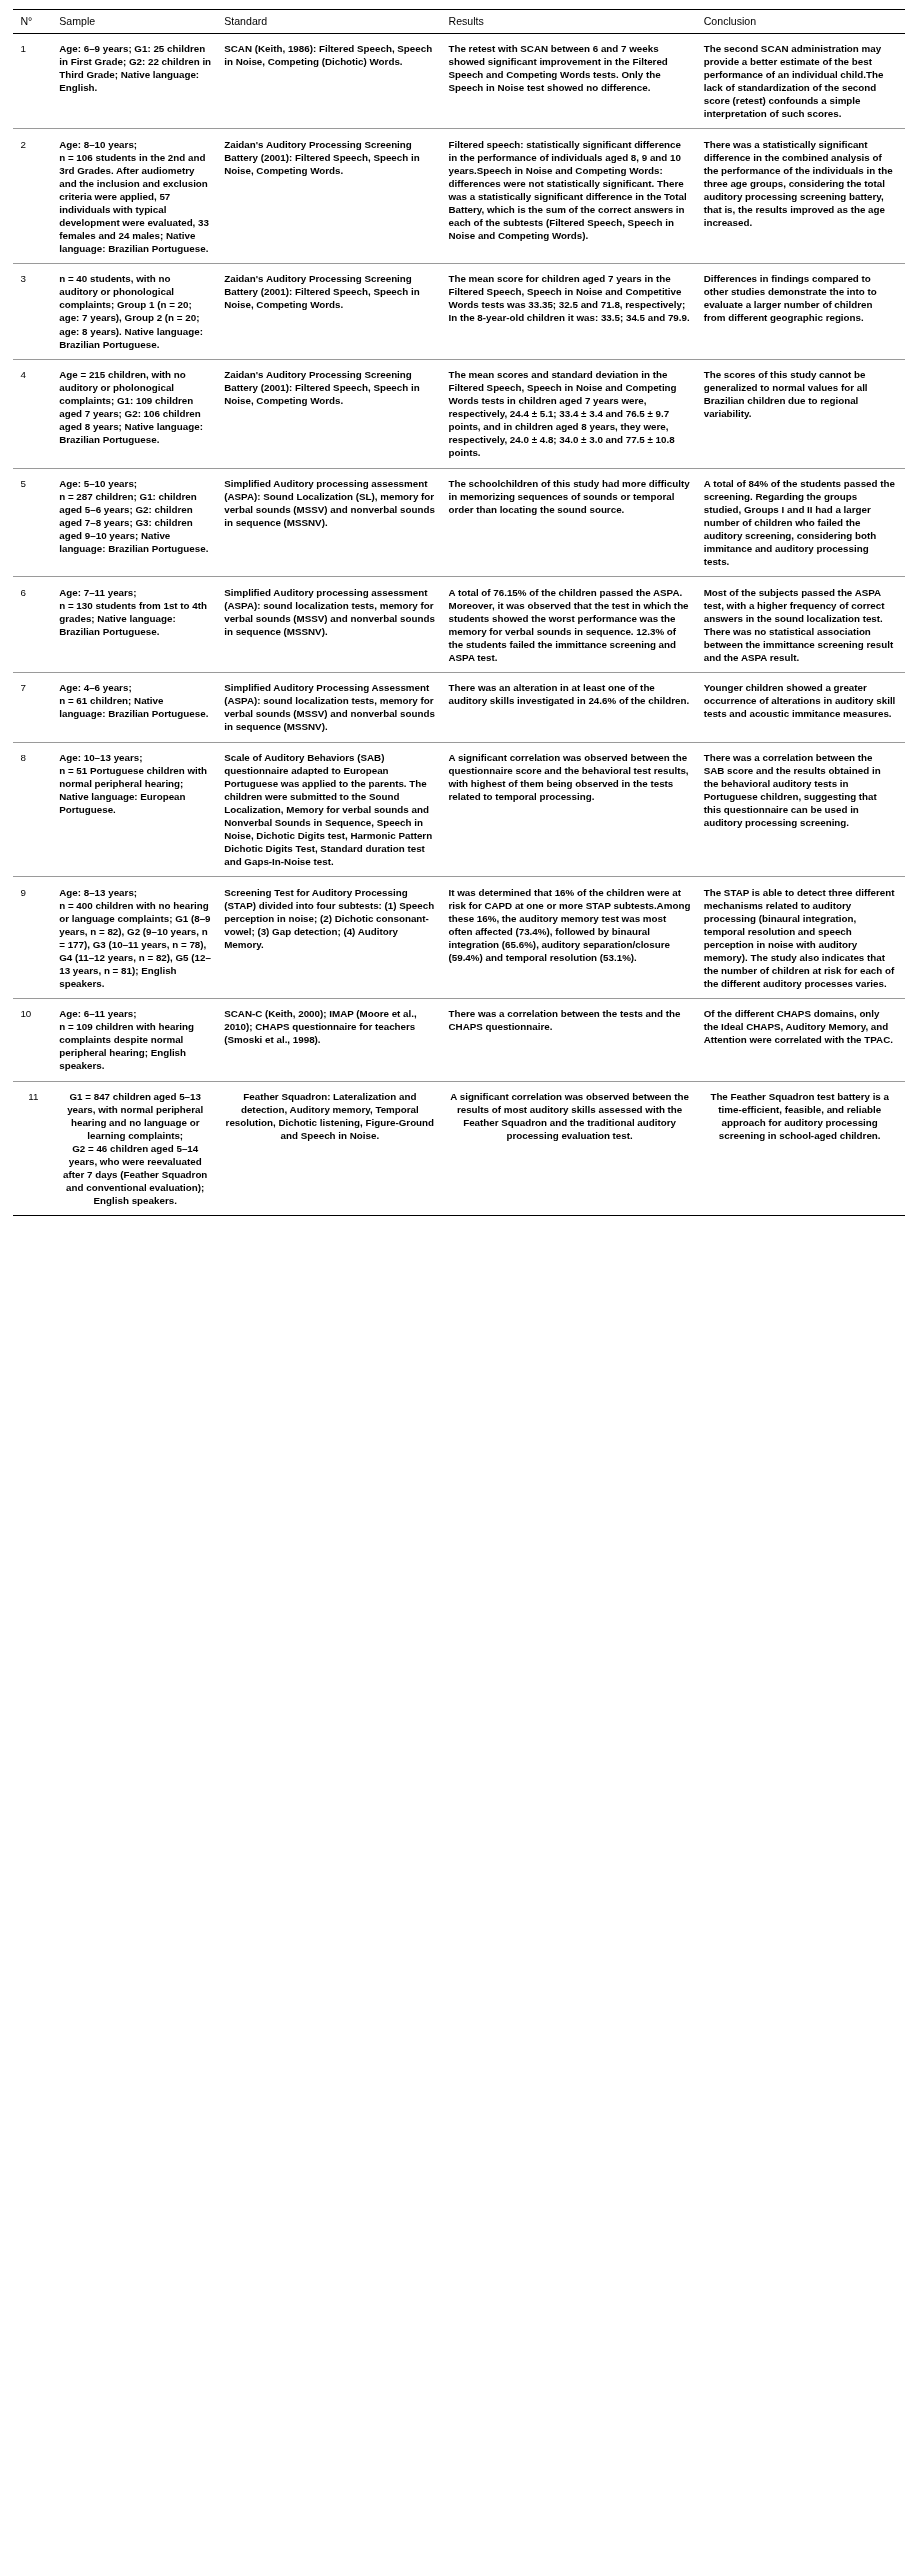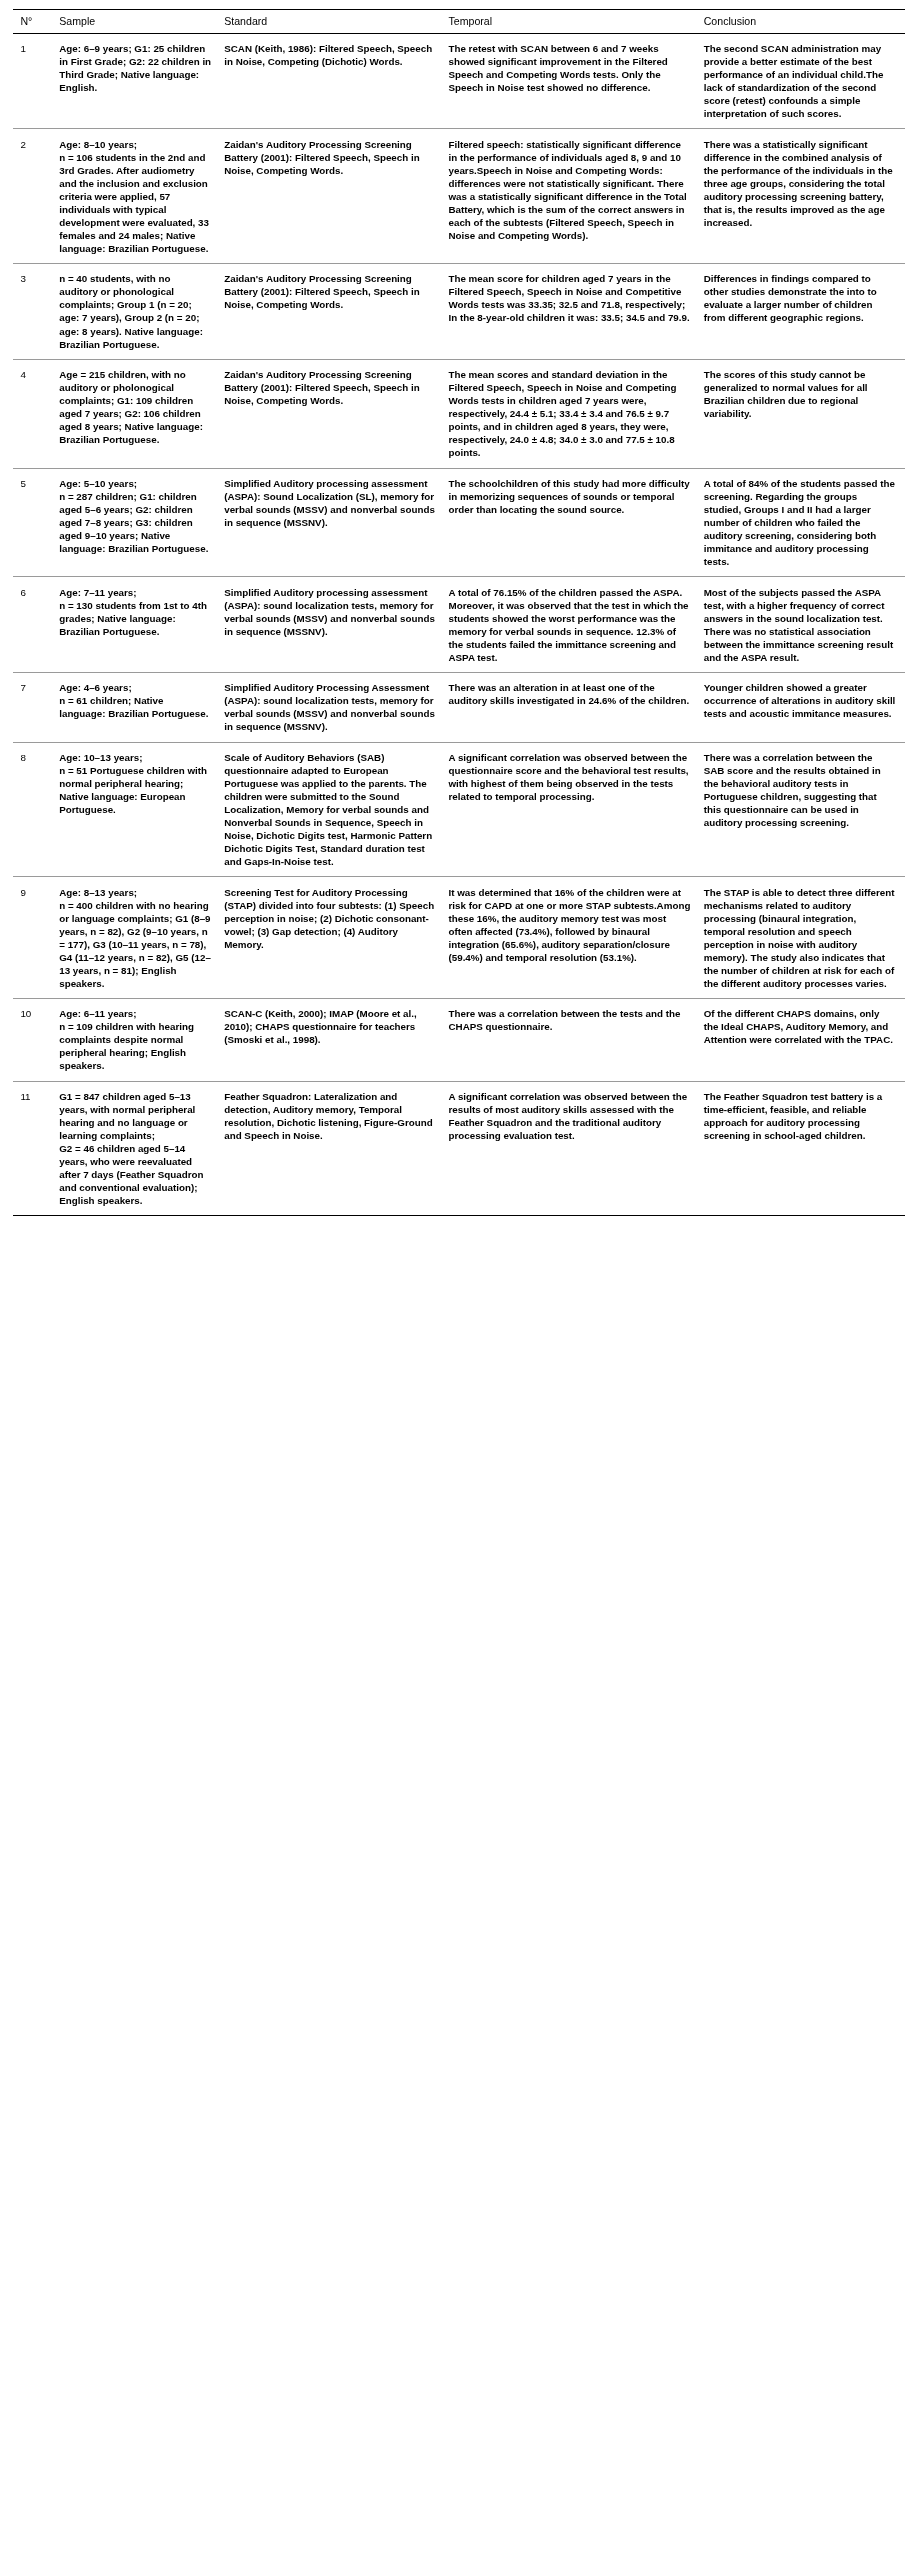--- a/index.html
+++ b/index.html
@@ -34,20 +34,21 @@
   }
   table.study-table tbody td {
     font-size: 9.8px;
     vertical-align: top;
     padding: 8.3px 9.3px 8.3px 3.7px;
     line-height: 1.33;
     border-bottom: 0.7px solid #9a9a9a;
   }
   table.study-table tbody tr:last-child td {
     border-bottom: 1.1px solid #000;
+    text-align: center;
   }
   col.c-num { width: 33px; }
   col.c-sample { width: 128px; }
   col.c-screen { width: 174px; }
   col.c-results { width: 198px; }
   col.c-concl { width: 159px; }
   .cell-num {
     text-align: left;
     padding-left: 7.4px !important;
   }
@@ -69,21 +70,21 @@
       <col class="c-sample">
       <col class="c-screen">
       <col class="c-results">
       <col class="c-concl">
     </colgroup>
     <thead>
       <tr>
         <th class="th-num">N°</th>
         <th>Sample</th>
         <th>Standard</th>
-        <th>Temporal</th>
+        <th>Results</th>
         <th>Conclusion</th>
       </tr>
     </thead>
     <tbody>
       <tr>
         <td class="cell-num">1</td>
         <td class="cell-text">Age: 6–9 years; G1: 25 children in First Grade; G2: 22 children in Third Grade; Native language: English.</td>
         <td class="cell-text">SCAN (Keith, 1986): Filtered Speech, Speech in Noise, Competing (Dichotic) Words.</td>
         <td class="cell-text">The retest with SCAN between 6 and 7 weeks showed significant improvement in the Filtered Speech and Competing Words tests. Only the Speech in Noise test showed no difference.</td>
         <td class="cell-text">The second SCAN administration may provide a better estimate of the best performance of an individual child.The lack of standardization of the second score (retest) confounds a simple interpretation of such scores.</td>

